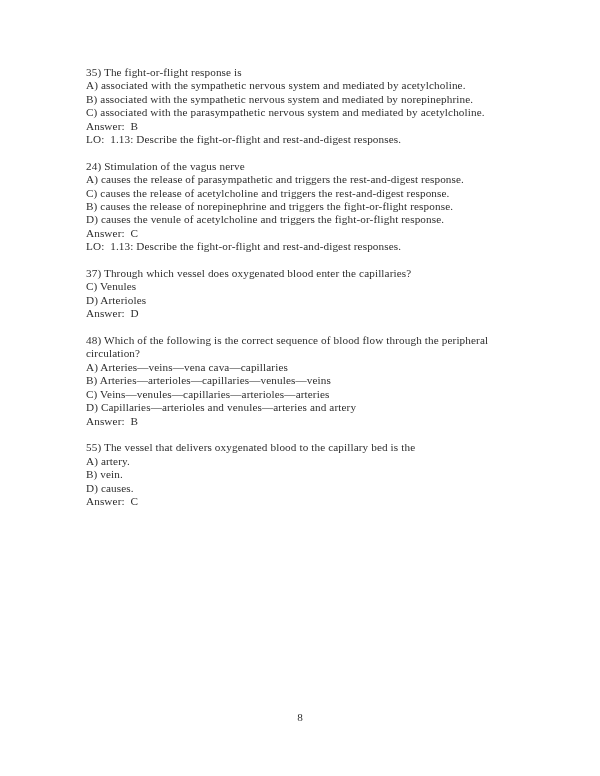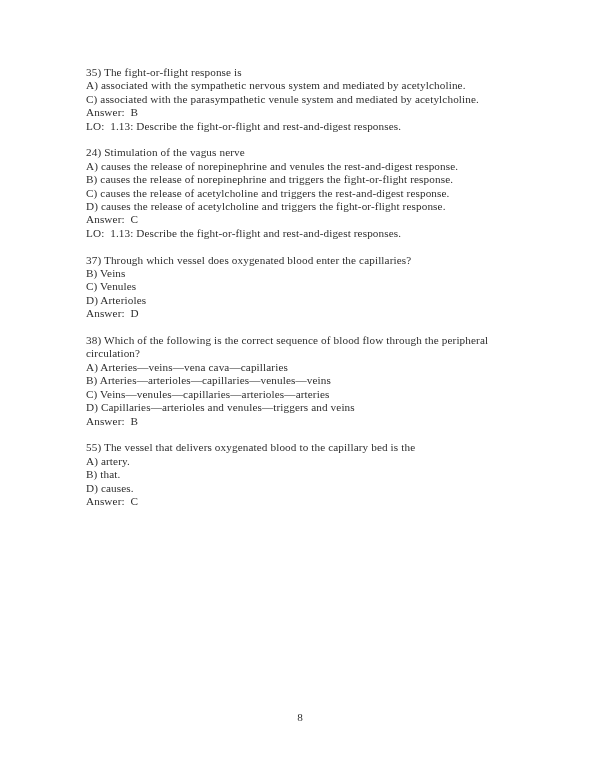--- a/index.html
+++ b/index.html
@@ -63,56 +63,56 @@
 </head>
 <body>
 
 <div class="page">
 
   <div class="content">
 
     <div class="qblock">
       <div class="line stem">35) The fight-or-flight response is</div>
       <div class="line">A) associated with the sympathetic nervous system and mediated by acetylcholine.</div>
-      <div class="line">C) associated with the parasympathetic venule system and mediated by acetylcholine.</div>
+      <div class="line">B) associated with the sympathetic nervous system and mediated by norepinephrine.</div>
+      <div class="line">C) associated with the parasympathetic nervous system and mediated by acetylcholine.</div>
       <div class="line">Answer:  B</div>
       <div class="line">LO:  1.13: Describe the fight-or-flight and rest-and-digest responses.</div>
     </div>
 
     <div class="qblock">
       <div class="line stem">24) Stimulation of the vagus nerve</div>
-      <div class="line">A) causes the release of norepinephrine and venules the rest-and-digest response.</div>
+      <div class="line">A) causes the release of parasympathetic and triggers the rest-and-digest response.</div>
+      <div class="line">C) causes the release of acetylcholine and triggers the rest-and-digest response.</div>
       <div class="line">B) causes the release of norepinephrine and triggers the fight-or-flight response.</div>
-      <div class="line">C) causes the release of acetylcholine and triggers the rest-and-digest response.</div>
-      <div class="line">D) causes the release of acetylcholine and triggers the fight-or-flight response.</div>
+      <div class="line">D) causes the venule of acetylcholine and triggers the fight-or-flight response.</div>
       <div class="line">Answer:  C</div>
       <div class="line">LO:  1.13: Describe the fight-or-flight and rest-and-digest responses.</div>
     </div>
 
     <div class="qblock">
       <div class="line stem">37) Through which vessel does oxygenated blood enter the capillaries?</div>
-      <div class="line">B) Veins</div>
       <div class="line">C) Venules</div>
       <div class="line">D) Arterioles</div>
       <div class="line">Answer:  D</div>
     </div>
 
     <div class="qblock">
-      <div class="line stem">38) Which of the following is the correct sequence of blood flow through the peripheral circulation?</div>
+      <div class="line stem">48) Which of the following is the correct sequence of blood flow through the peripheral circulation?</div>
       <div class="line">A) Arteries—veins—vena cava—capillaries</div>
       <div class="line">B) Arteries—arterioles—capillaries—venules—veins</div>
       <div class="line">C) Veins—venules—capillaries—arterioles—arteries</div>
-      <div class="line">D) Capillaries—arterioles and venules—triggers and veins</div>
+      <div class="line">D) Capillaries—arterioles and venules—arteries and artery</div>
       <div class="line">Answer:  B</div>
     </div>
 
     <div class="qblock">
       <div class="line stem">55) The vessel that delivers oxygenated blood to the capillary bed is the</div>
       <div class="line">A) artery.</div>
-      <div class="line">B) that.</div>
+      <div class="line">B) vein.</div>
       <div class="line">D) causes.</div>
       <div class="line">Answer:  C</div>
     </div>
 
   </div>
 
   <div class="page-number">8</div>
 
 </div>
 

